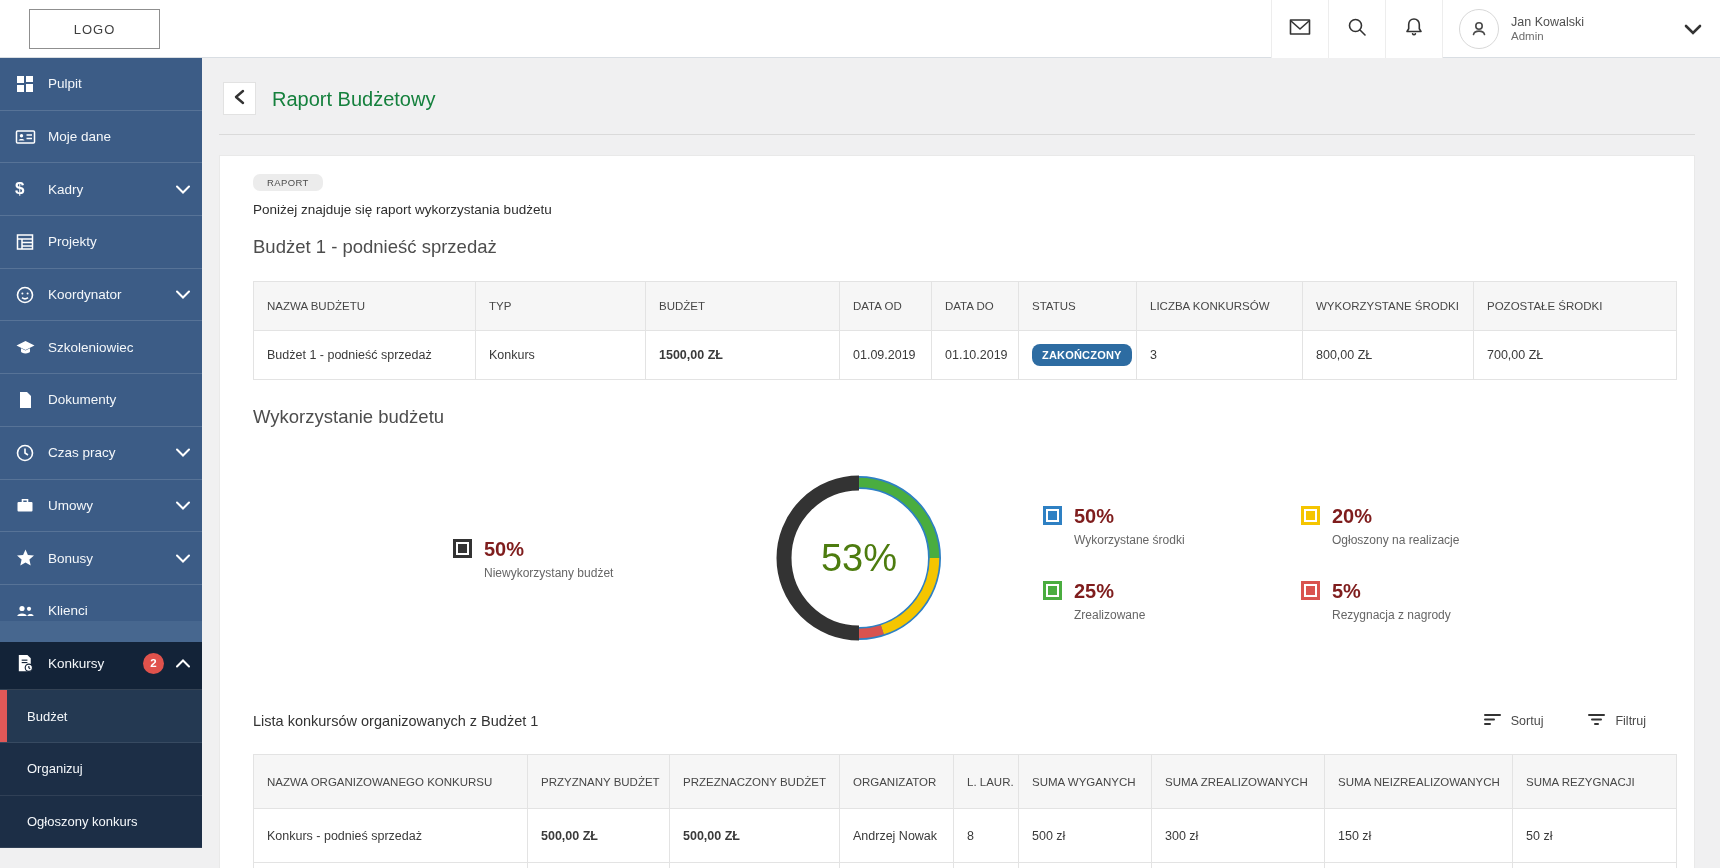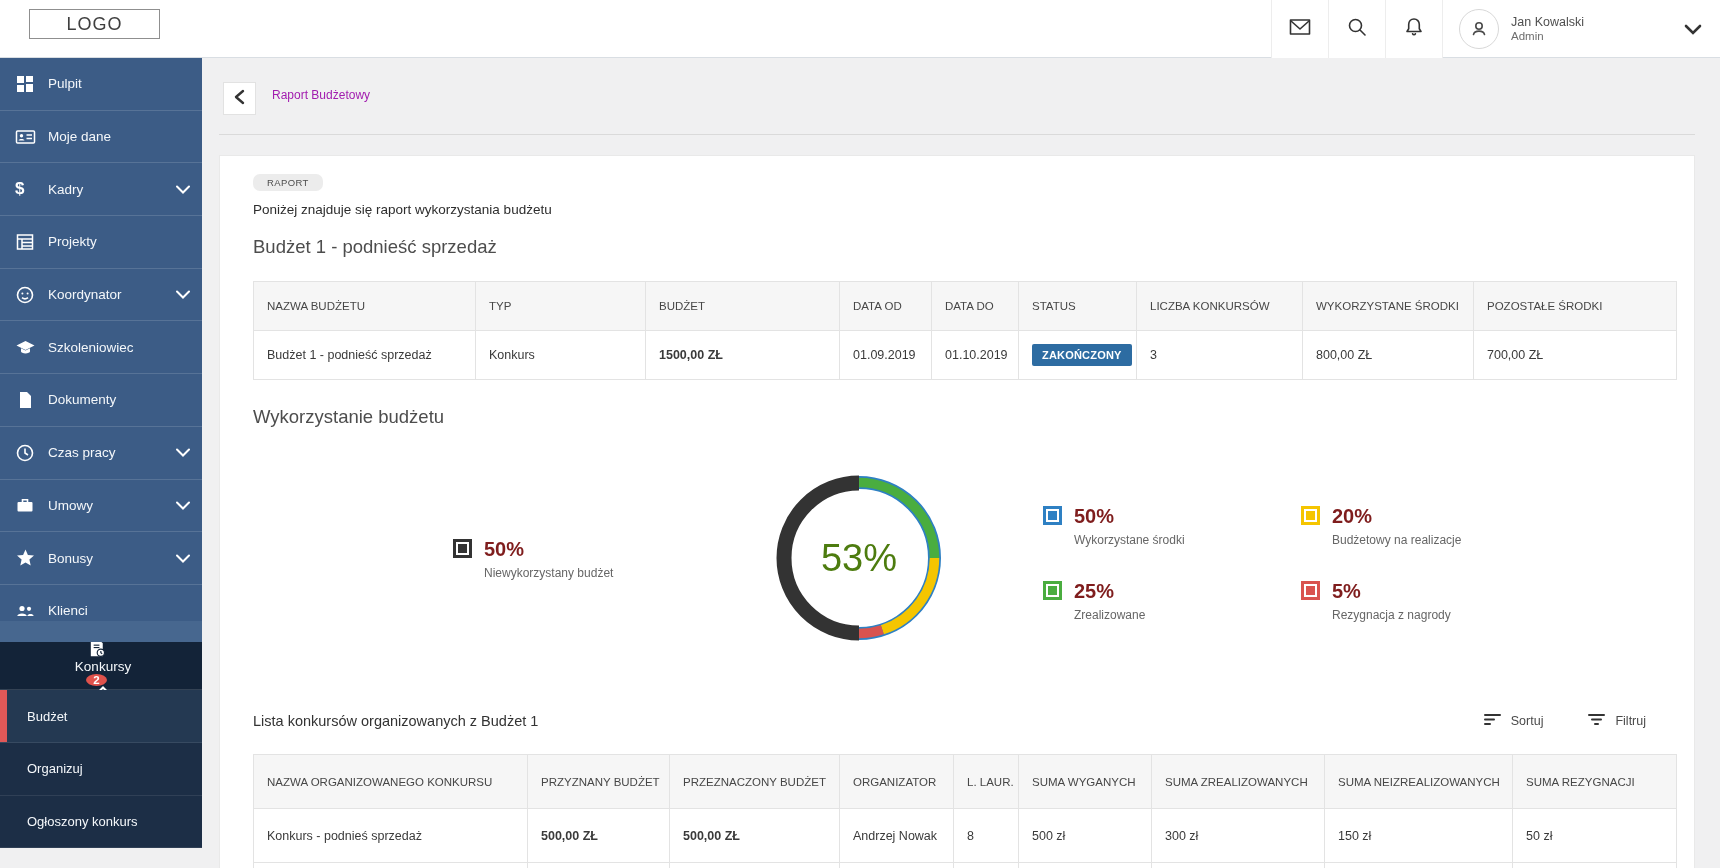--- a/index.html
+++ b/index.html
@@ -2,59 +2,59 @@
 <html><head>
 <meta charset="utf-8">
 <style>
   * { margin:0; padding:0; box-sizing:border-box; }
   html,body { width:1720px; height:868px; overflow:hidden; background:#f0f0f1;
               font-family:"Liberation Sans","DejaVu Sans",sans-serif; }
 
   
   .topbar { position:absolute; left:0; top:0; width:1720px; height:58px; background:#fff;
             border-bottom:1px solid #d9dee3; z-index:5; }
-  .logo-box { position:absolute; left:29px; top:9px; width:131px; height:30px;
+  .logo-box { position:absolute; left:29px; top:9px; width:131px; height:40px;
               border:1px solid #8f8f8f; display:flex; align-items:center; justify-content:center;
-              font-size:18px; letter-spacing:1px; color:#3f3f3f; background:#fff; }
+              font-size:13px; letter-spacing:1px; color:#3f3f3f; background:#fff; }
   .topbar-right { position:absolute; right:0; top:0; height:58px; display:flex; align-items:stretch; }
   .icon-btn { width:57px; display:flex; align-items:center; justify-content:center;
               border-left:1px solid #ededed; cursor:pointer; background:#fff; }
   .user-area { display:flex; align-items:center; border-left:1px solid #ededed;
                padding:0 18px 0 16px; width:278px; }
   .avatar { width:40px; height:40px; border-radius:50%; border:1px solid #d8d8d8;
             display:flex; align-items:center; justify-content:center; flex:0 0 auto; }
   .user-text { margin-left:12px; line-height:1.15; flex:1; }
   .user-name { font-size:12.5px; color:#4f4f4f; }
   .user-role { font-size:11.5px; color:#6e6e6e; }
   .user-caret { margin-left:8px; display:flex; align-items:center; cursor:pointer; }
 
   
   .sidebar { position:absolute; left:0; top:58px; width:202px; height:584px; background:#3c5c86; z-index:4; }
   .side-item { height:52.7px; display:flex; align-items:center; padding:0 12px 0 15px;
                border-bottom:1px solid rgba(255,255,255,0.14); cursor:pointer; color:#f4f7fa; }
   .side-item .ico { width:32px; display:flex; align-items:center; justify-content:flex-start; flex:0 0 auto; }
   .side-item .lbl { font-size:13.5px; margin-left:1px; flex:1; white-space:nowrap; }
-  .side-item.active-section { background:#132338;flex-direction:column; }
+  .side-item.active-section { background:#132338; }
   .dollar-glyph { font-size:17px; font-weight:bold; color:#fff; }
   .badge { min-width:21px; height:21px; border-radius:50%; background:#e0524c; color:#fff;
            font-size:11.5px; font-weight:bold; display:flex; align-items:center; justify-content:center;
            margin-right:12px; }
   .chev { display:flex; align-items:center; }
   .submenu-item { height:52.7px; display:flex; align-items:center; padding-left:27px;
                   background:#1c2e46; border-bottom:1px solid rgba(255,255,255,0.09);
                   color:#f4f7fa; font-size:13px; cursor:pointer; position:relative; }
   .submenu-item.active { background:#243952; }
   .submenu-item.active::before { content:""; position:absolute; left:0; top:0; bottom:0; width:7px; background:#e05858; }
   .side-partial { position:absolute; bottom:0; left:0; width:202px; height:21px; background:#47678f; }
 
   
   .main { position:absolute; left:202px; top:58px; width:1518px; height:810px; background:#f0f0f1; overflow:hidden; }
   .back-btn { position:absolute; left:21px; top:24px; width:33px; height:33px; background:#fff;
               border:1px solid #e2e2e2; display:flex; align-items:center; justify-content:center; cursor:pointer; }
-  .page-title { position:absolute; left:70px; top:30px; font-size:12px; color:#a21caf; }
+  .page-title { position:absolute; left:70px; top:30px; font-size:20px; color:#15803d; }
   .title-divider { position:absolute; left:17px; top:76px; width:1476px; height:1px; background:#dadada; }
 
   .card { position:absolute; left:17px; top:97px; width:1476px; height:790px;
           background:#fff; border:1px solid #e9e9e9; }
 
   .chip { position:absolute; left:33px; top:18px; height:17px; line-height:17px; padding:0 14px;
           background:#ececec; border-radius:7px; font-size:9.5px; color:#4c4c4c; letter-spacing:0.4px; }
   .intro { position:absolute; left:33px; top:46px; font-size:13.5px; color:#2d2d2d; }
   .h-budget { position:absolute; left:33px; top:80px; font-size:18.5px; font-weight:400; color:#4d4d4d; }
   .h-usage  { position:absolute; left:33px; top:250px; font-size:18.5px; font-weight:400; color:#4d4d4d; }
@@ -66,21 +66,21 @@
   .tbl td { font-size:12.5px; color:#3a3a3a; text-align:left; padding-left:13px;
             border:1px solid #e3e3e3; white-space:nowrap; overflow:hidden; background:#fff; }
   .tbl1-wrap { position:absolute; left:33px; top:125px; }
   .tbl1-wrap th { height:49px; } .tbl1-wrap td { height:49px; }
   .tbl2-wrap { position:absolute; left:33px; top:598px; }
   .tbl2-wrap th { height:54px; } .tbl2-wrap td { height:54px; }
   .tbl2-wrap tr.partial td { height:45px; }
   .money-green { color:#3aa83f; font-weight:bold; font-size:15px; }
   .money-bold { font-weight:bold; color:#2e2e2e; }
   .status-badge { display:inline-block; background:#2d6ca2; color:#fff; font-size:11px; font-weight:600;
-                  padding:5px 10px; border-radius:2px; letter-spacing:0.2px; }
+                  padding:5px 10px; border-radius:8px; letter-spacing:0.2px; }
 
   
   .chart-row { position:absolute; left:33px; top:295px; width:1423px; height:235px; }
   .donut-wrap { position:absolute; left:513px; top:14px; width:186px; height:186px; }
   .donut-center { position:absolute; left:0; top:0; width:186px; height:186px;
                   display:flex; align-items:center; justify-content:center;
                   font-size:38px; color:#4d7c0f; }
   .legend-item { position:absolute; display:flex; align-items:flex-start; }
   .legend-marker { width:19px; height:19px; border:3px solid #333; background:#fff;
                    display:flex; align-items:center; justify-content:center; flex:0 0 auto; }
@@ -430,21 +430,21 @@
           <span class="legend-lbl" style="display:block;">Zrealizowane</span>
         </span>
       </div>
 
       <div class="legend-item" style="left:1048px; top:55px;">
         <span class="legend-marker" style="border-color: rgb(245, 197, 0);">
             <span class="legend-marker-fill" style="background: rgb(245, 197, 0);"></span>
           </span>
         <span class="legend-text">
           <span class="legend-pct" style="display:block;">20%</span>
-          <span class="legend-lbl" style="display:block;">Budżetowy na realizacje</span>
+          <span class="legend-lbl" style="display:block;">Ogłoszony na realizacje</span>
         </span>
       </div>
 
       <div class="legend-item" style="left:1048px; top:130px;">
         <span class="legend-marker" style="border-color: rgb(217, 83, 79);">
             <span class="legend-marker-fill" style="background: rgb(217, 83, 79);"></span>
           </span>
         <span class="legend-text">
           <span class="legend-pct" style="display:block;">5%</span>
           <span class="legend-lbl" style="display:block;">Rezygnacja z nagrody</span>

